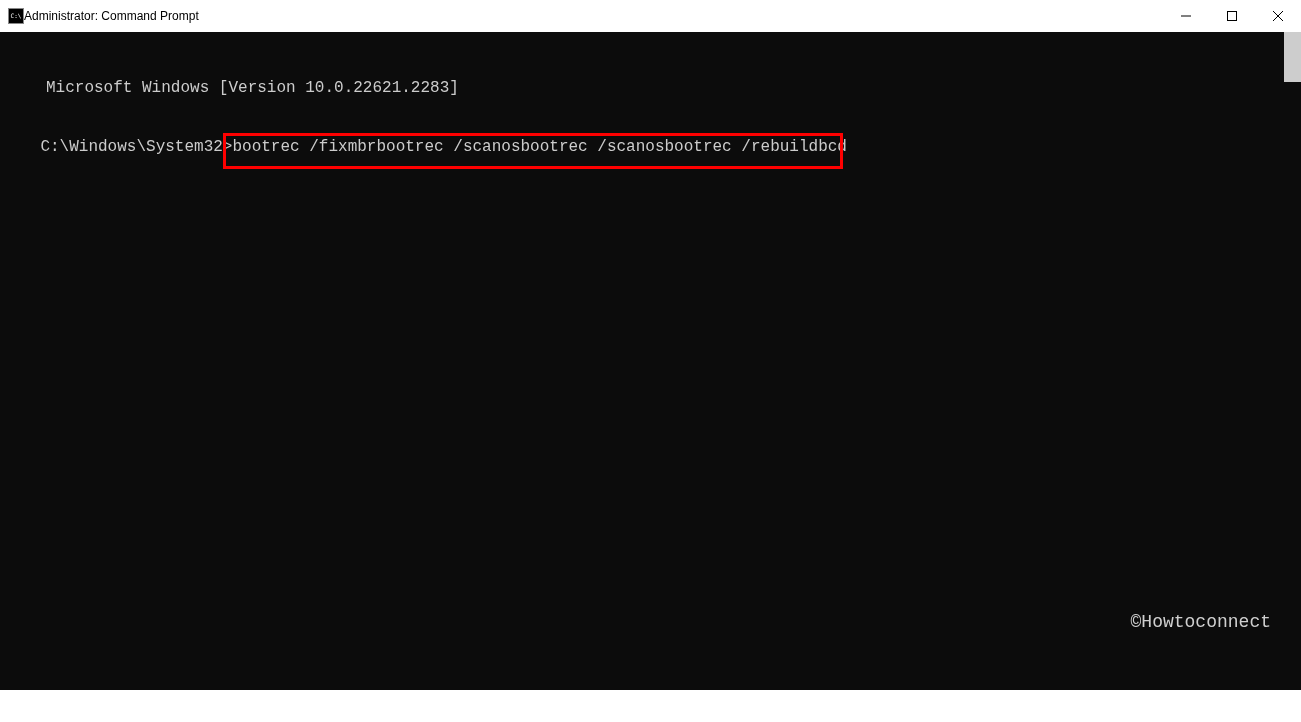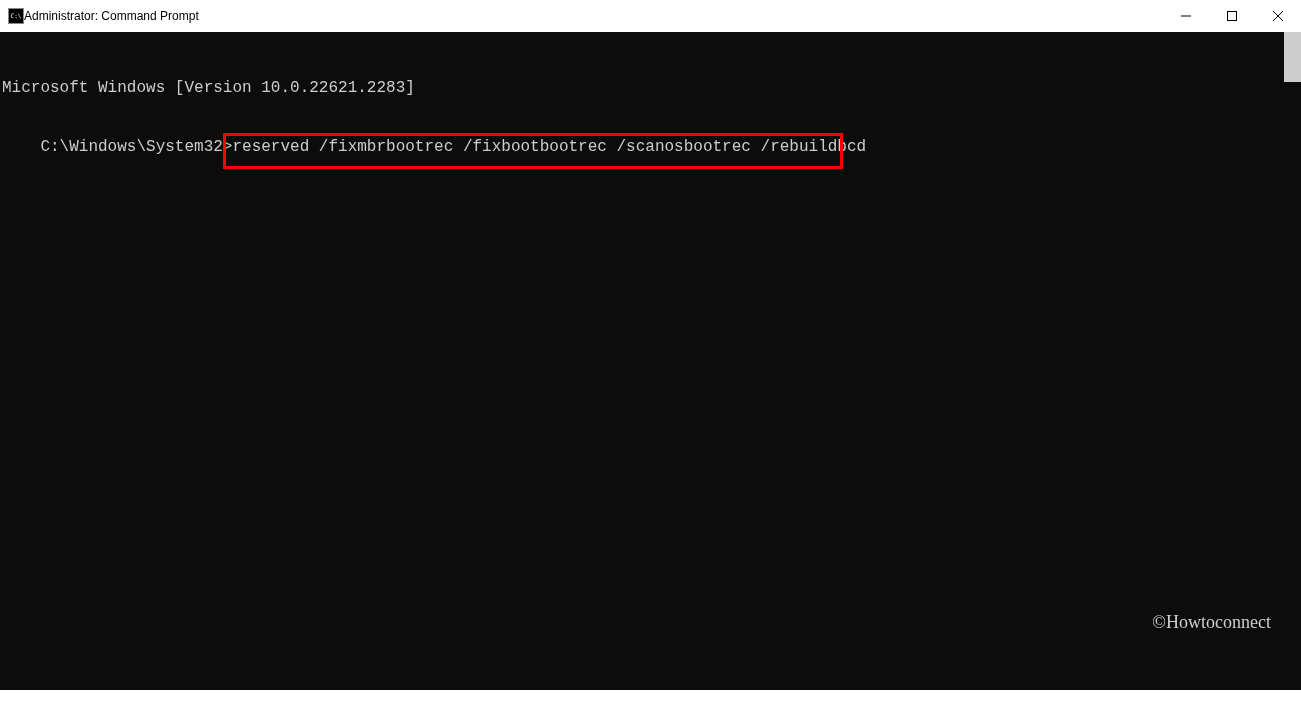--- a/index.html
+++ b/index.html
@@ -71,21 +71,21 @@
       background: #0c0c0c;
       color: #cccccc;
       font-family: Consolas, "Courier New", monospace;
       font-size: 16px;
       line-height: 1.3;
       padding: 4px 2px;
       position: relative;
       overflow: hidden;
       white-space: pre;
     }
-    .term-line { white-space: pre; }
+    .term-line { white-space: pre; margin-left: 44px; }
     .prompt-line { position: relative; display: inline-block; margin-top: 18px; }
     .highlight-box {
       position: absolute;
       border: 3px solid #ff0000;
       top: -4px;
       left: 183px;
       width: 620px;
       height: 36px;
       pointer-events: none;
     }
@@ -96,21 +96,21 @@
       width: 17px;
       height: 50px;
       background: #cdcdcd;
     }
     .watermark {
       position: absolute;
       right: 30px;
       bottom: 56px;
       color: #cfcfcf;
       font-size: 18px;
-      font-family: Liberation Serif, serif;
+      font-family: Liberation Mono, monospace;
     }
   </style>
 </head>
 <body>
 
 <div class="window">
   <div class="titlebar">
     <div class="titlebar-left">
       <div class="app-icon"></div>
       <span class="title-text">Administrator: Command Prompt</span>
@@ -130,20 +130,20 @@
         <svg width="10" height="10" viewBox="0 0 10 10">
             <line x1="0" y1="0" x2="10" y2="10" stroke="#000" stroke-width="1"></line>
             <line x1="10" y1="0" x2="0" y2="10" stroke="#000" stroke-width="1"></line>
           </svg>
       </div>
     </div>
   </div>
 
   <div class="terminal">
     <div class="term-line">Microsoft Windows [Version 10.0.22621.2283]</div>
-    <div class="prompt-line"><span>C:\Windows\System32&gt;</span><span>reserved /fixmbrbootrec /fixbootbootrec /scanosbootrec /rebuildbcd</span>
+    <div class="prompt-line"><span>C:\Windows\System32&gt;</span><span>bootrec /fixmbrbootrec /scanosbootrec /scanosbootrec /rebuildbcd</span>
       <div class="highlight-box"></div>
     </div>
     <div class="watermark">©Howtoconnect</div>
   </div>
 
   <div class="scrollbar"></div>
 </div>
 
 </body></html>

